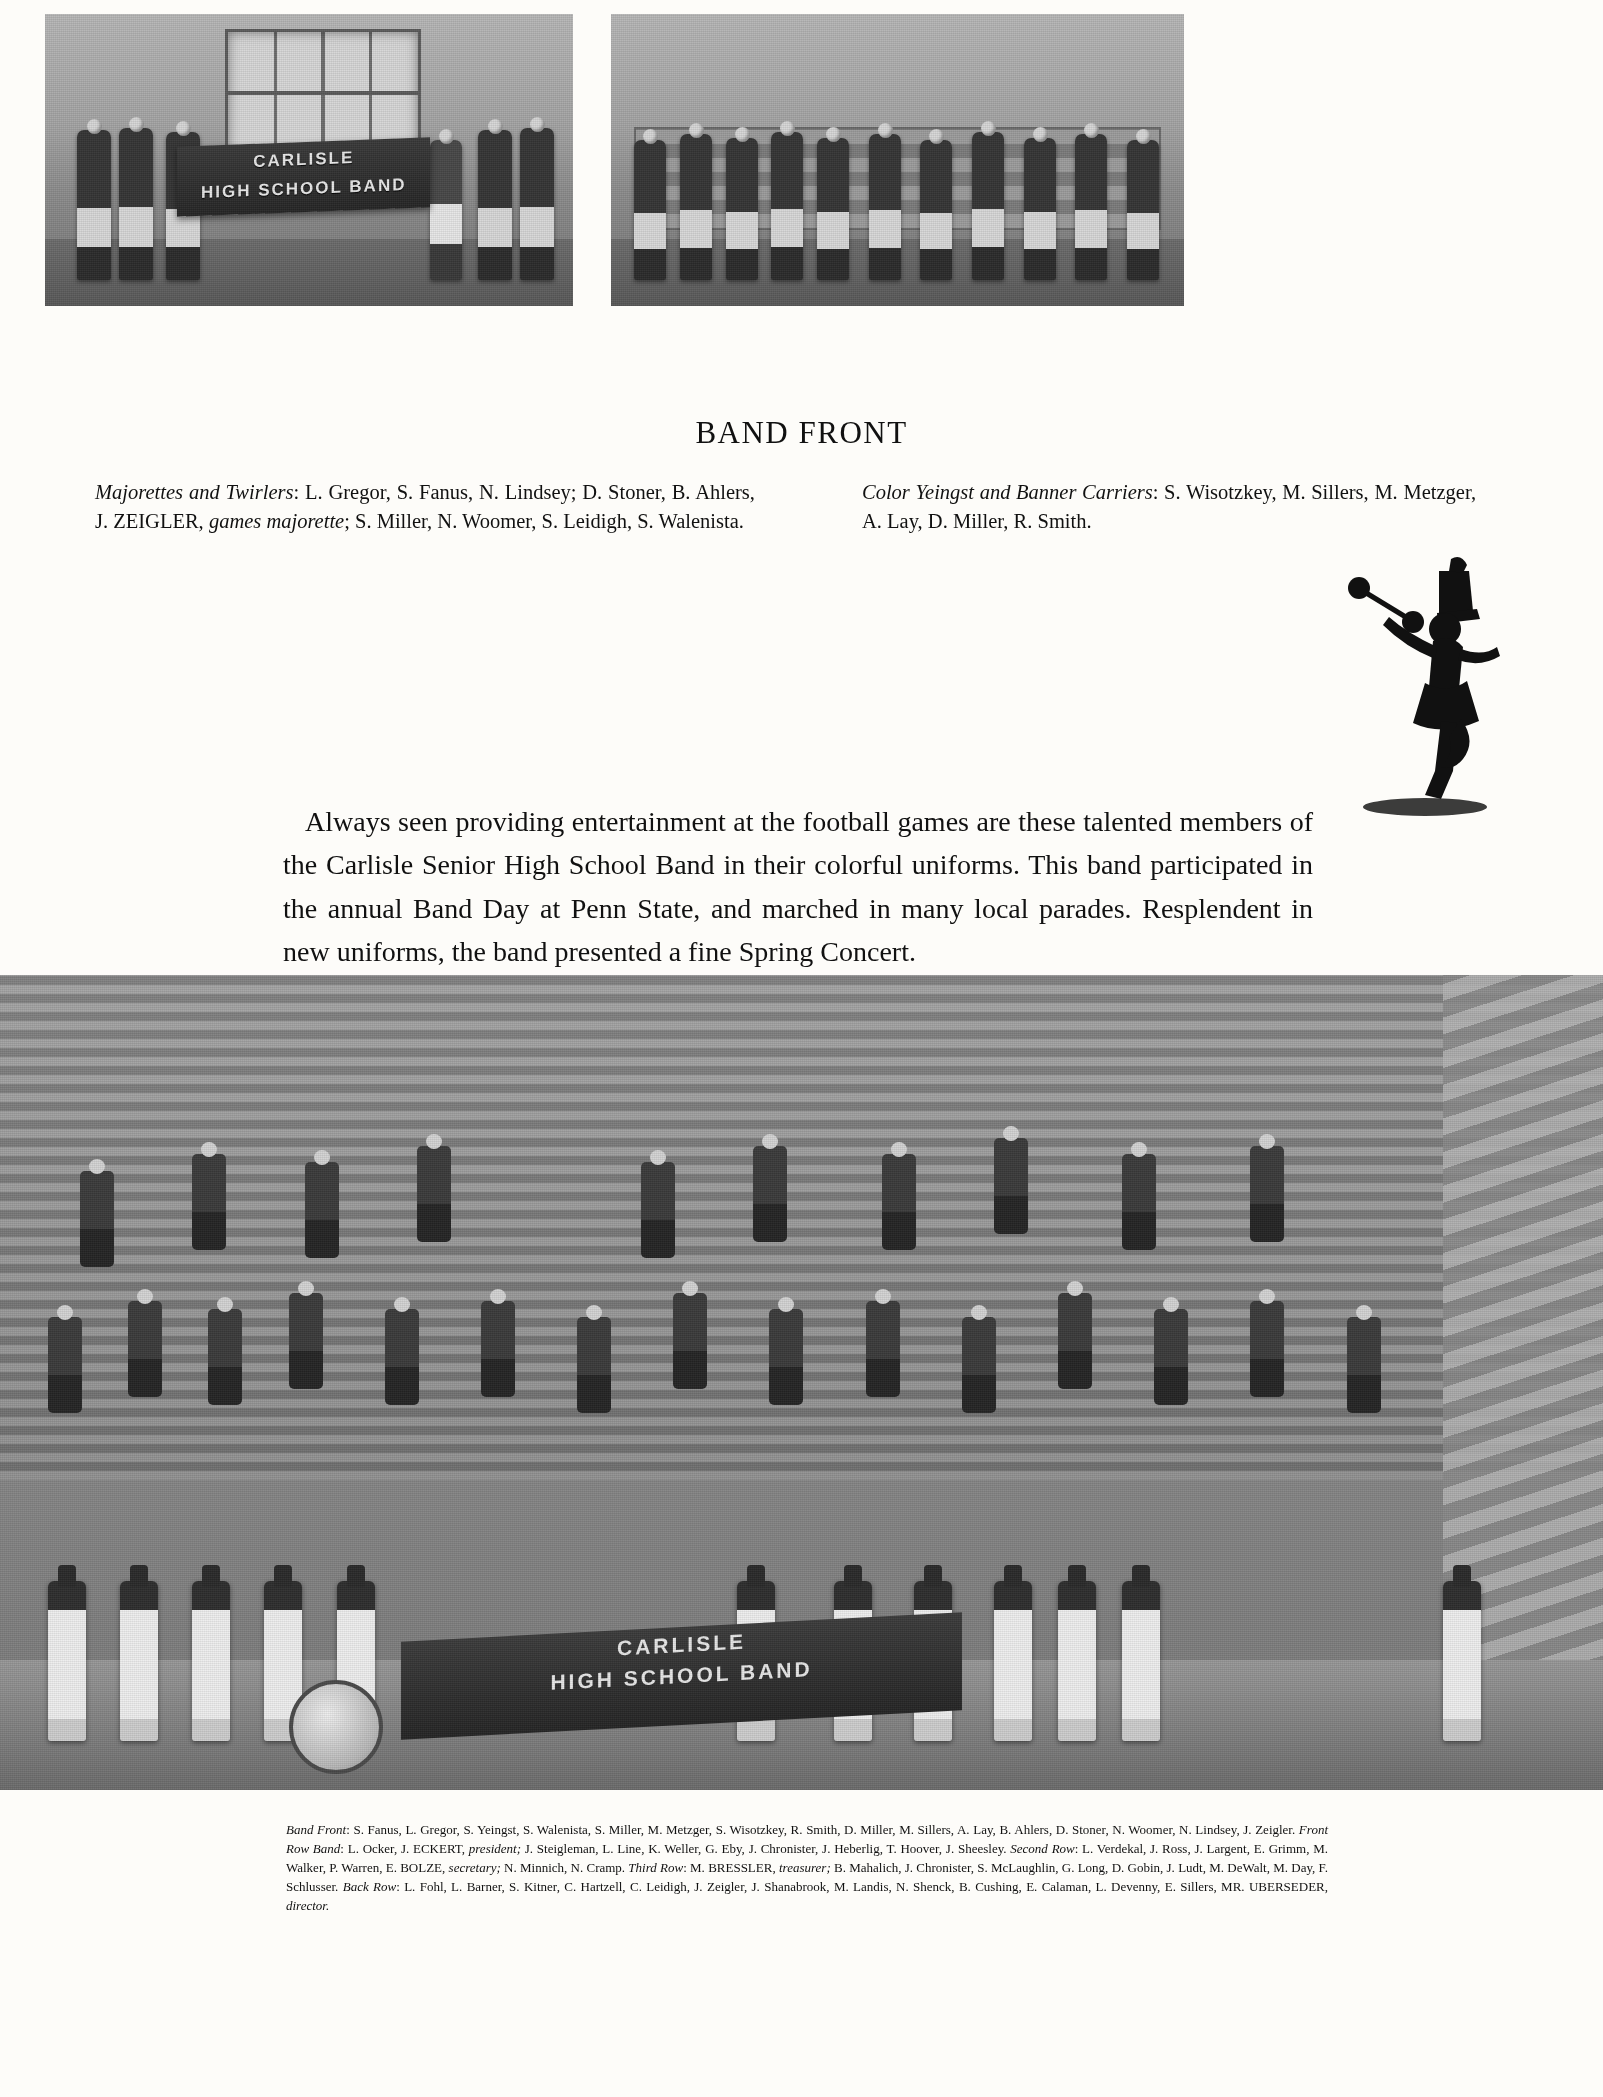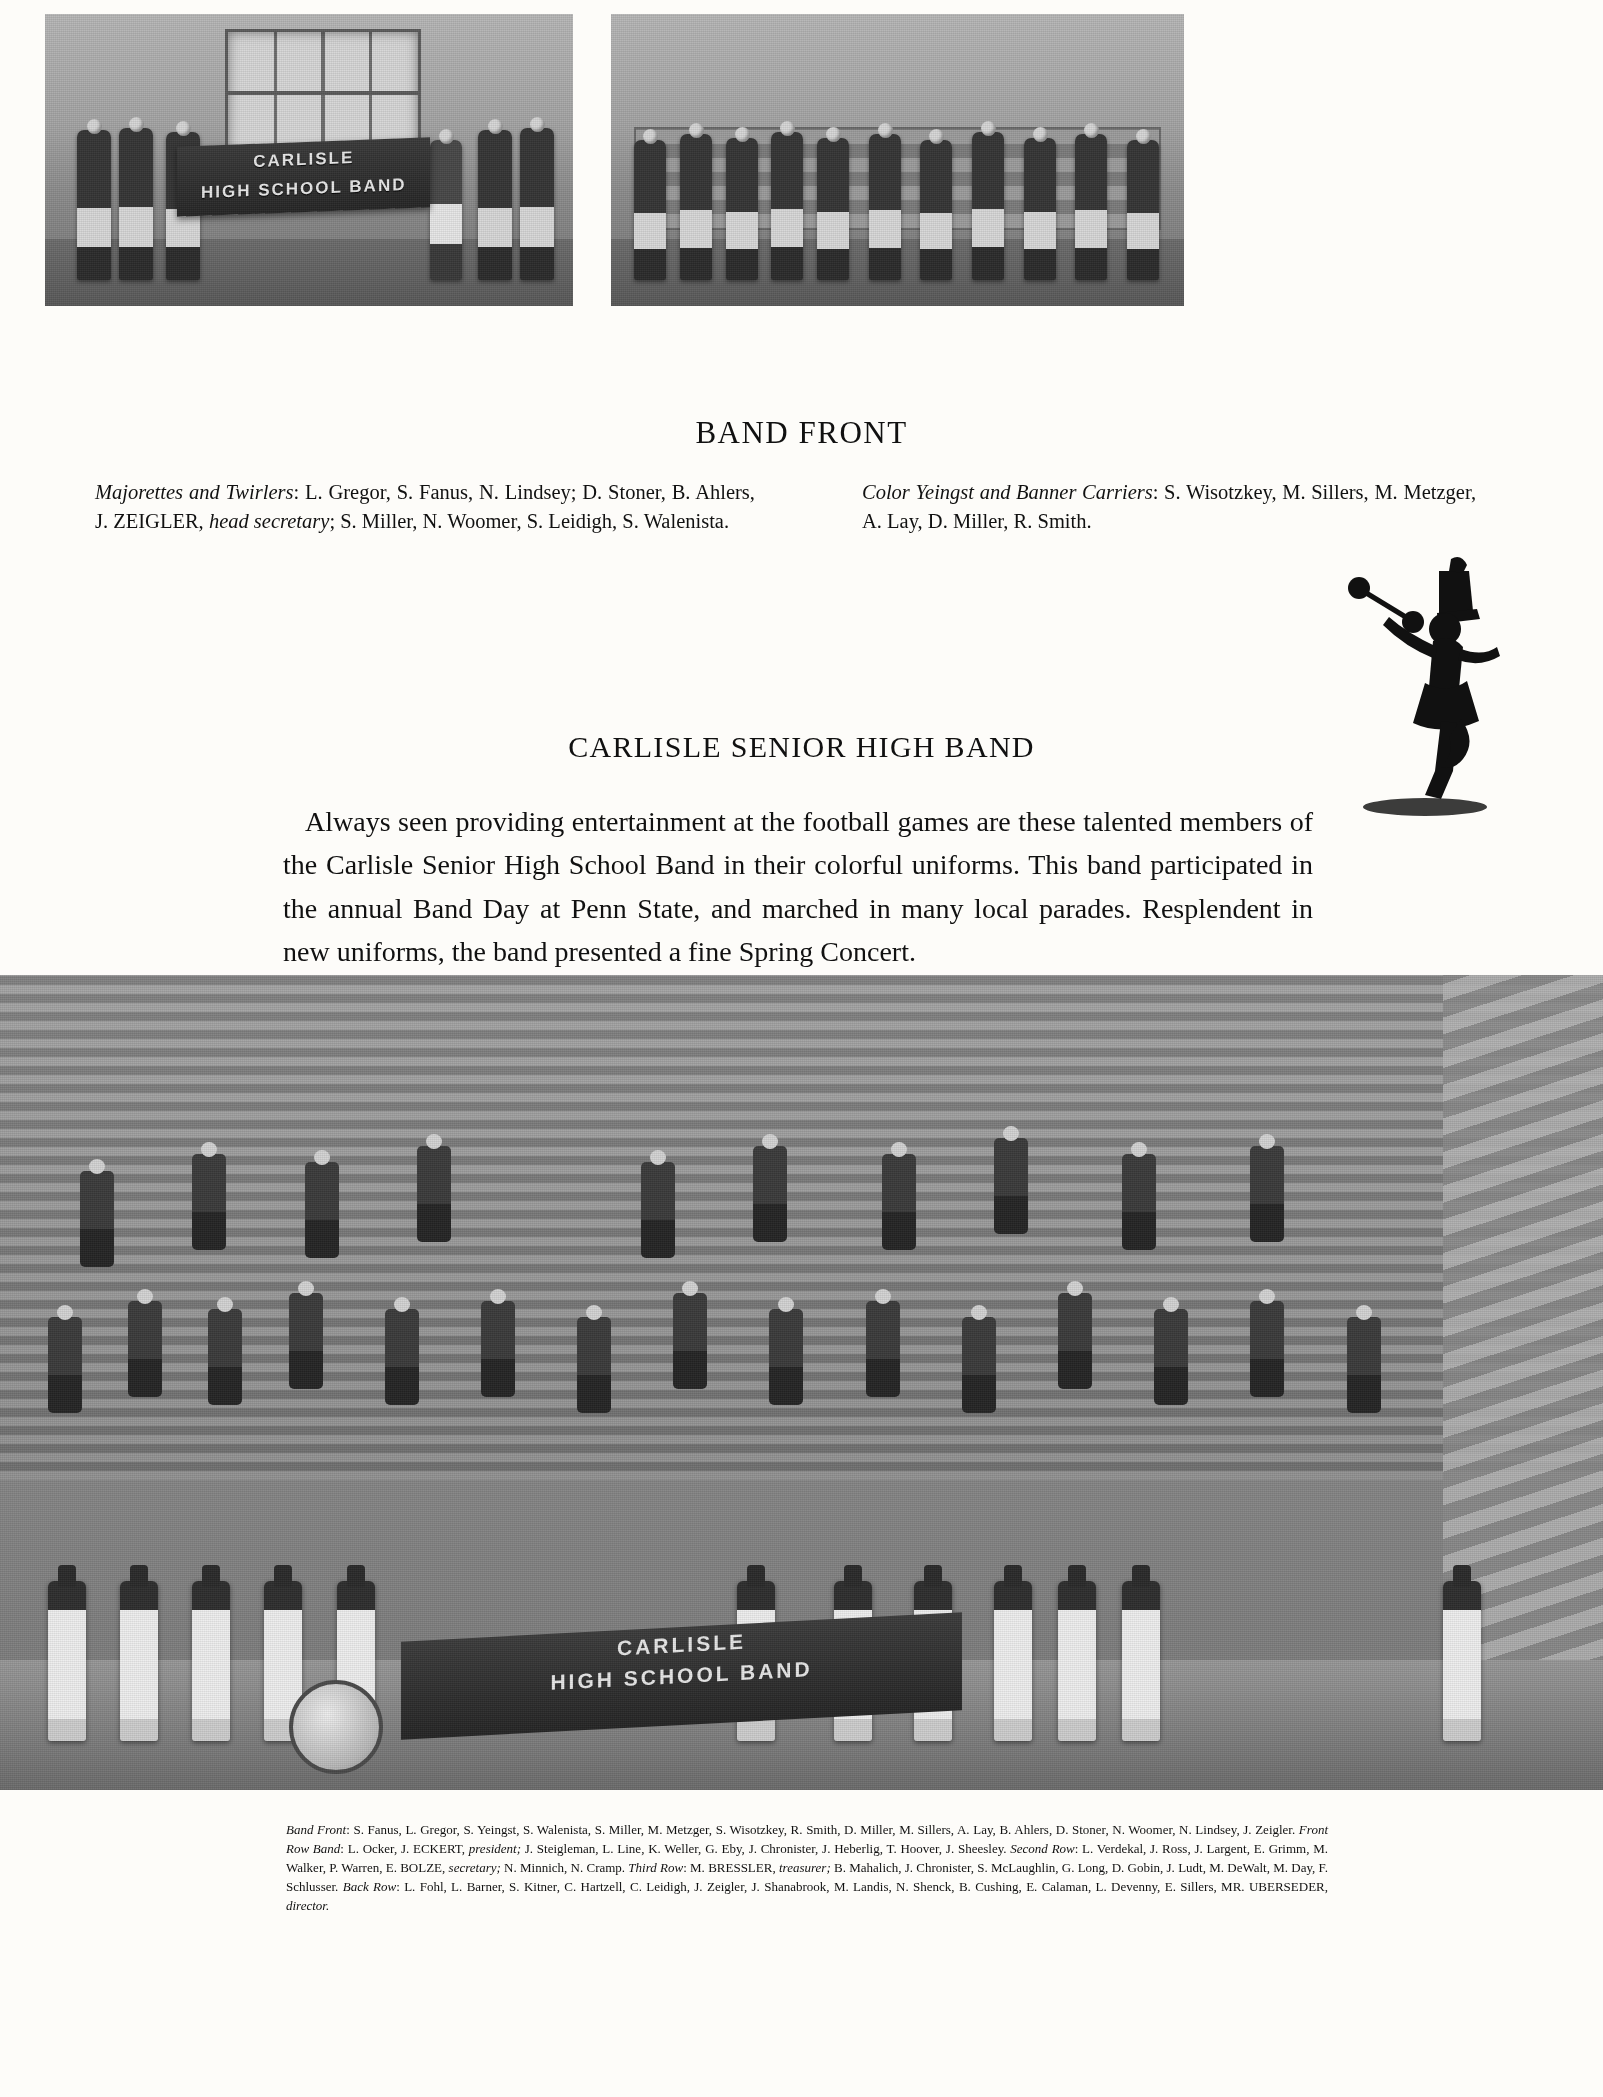--- a/index.html
+++ b/index.html
@@ -259,21 +259,21 @@
       <div class="fig dark" style="left:72%;width:32px;height:142px;"></div>
       <div class="fig dark" style="left:81%;width:32px;height:146px;"></div>
       <div class="fig dark" style="left:90%;width:32px;height:140px;"></div>
       <div class="grain"></div>
     </div>
   </div>
 
   <div class="band-front-title">BAND FRONT</div>
 
   <div class="col col-left">
-    <i>Majorettes and Twirlers</i><span>: L. Gregor, S. Fanus, N. Lindsey; D. Stoner, B. Ahlers, J. ZEIGLER, </span><i>head secretary</i><span>; S. Miller, N. Woomer, S. Leidigh, S. Walenista.</span>
+    <i>Majorettes and Twirlers</i><span>: L. Gregor, S. Fanus, N. Lindsey; D. Stoner, B. Ahlers, J. ZEIGLER, </span><i>games majorette</i><span>; S. Miller, N. Woomer, S. Leidigh, S. Walenista.</span>
   </div>
 
   <div class="col col-right">
     <i>Color Yeingst and Banner Carriers</i><span>: S. Wisotzkey, M. Sillers, M. Metzger, A. Lay, D. Miller, R. Smith.</span>
   </div>
 
   <svg class="majorette-art" viewBox="0 0 180 265">
     <ellipse cx="92" cy="252" rx="62" ry="9" fill="#1a1a1a" opacity=".85"></ellipse>
 
     <path d="M106 16 l30 0 l4 40 l-34 4 z" fill="#111"></path>
@@ -290,21 +290,20 @@
     <path d="M128 94 q22 8 36 -2 l3 9 q-20 12 -42 4 z" fill="#111"></path>
 
     <path d="M108 166 l-6 50 l-10 24 l16 4 l12 -28 l4 -48 z" fill="#111"></path>
     <path d="M128 164 q16 22 2 40 q-10 12 -22 8 q14 -14 8 -30 z" fill="#111"></path>
 
     <line x1="30" y1="36" x2="76" y2="64" stroke="#111" stroke-width="5"></line>
     <circle cx="26" cy="33" r="11" fill="#111"></circle>
     <circle cx="80" cy="67" r="11" fill="#111"></circle>
   </svg>
 
-  <div class="section-title">CARLISLE SENIOR HIGH BAND</div>
   <div class="blurb"><span class="indent"></span><span>Always seen providing entertainment at the football games are these talented members of the Carlisle Senior High School Band in their colorful uniforms.  This band participated in the annual Band Day at Penn State, and marched in many local parades.  Resplendent in new uniforms, the band presented a fine Spring Concert.</span></div>
 
   <div class="big-photo">
     <div class="bp-bleachers"></div>
     <div class="bp-rows"></div>
     <div class="bp-steps"></div>
     <div class="bp-ground"></div>
 
     <div class="bandsman" style="left:3%;top:42%;"></div>
     <div class="bandsman" style="left:8%;top:40%;"></div>

